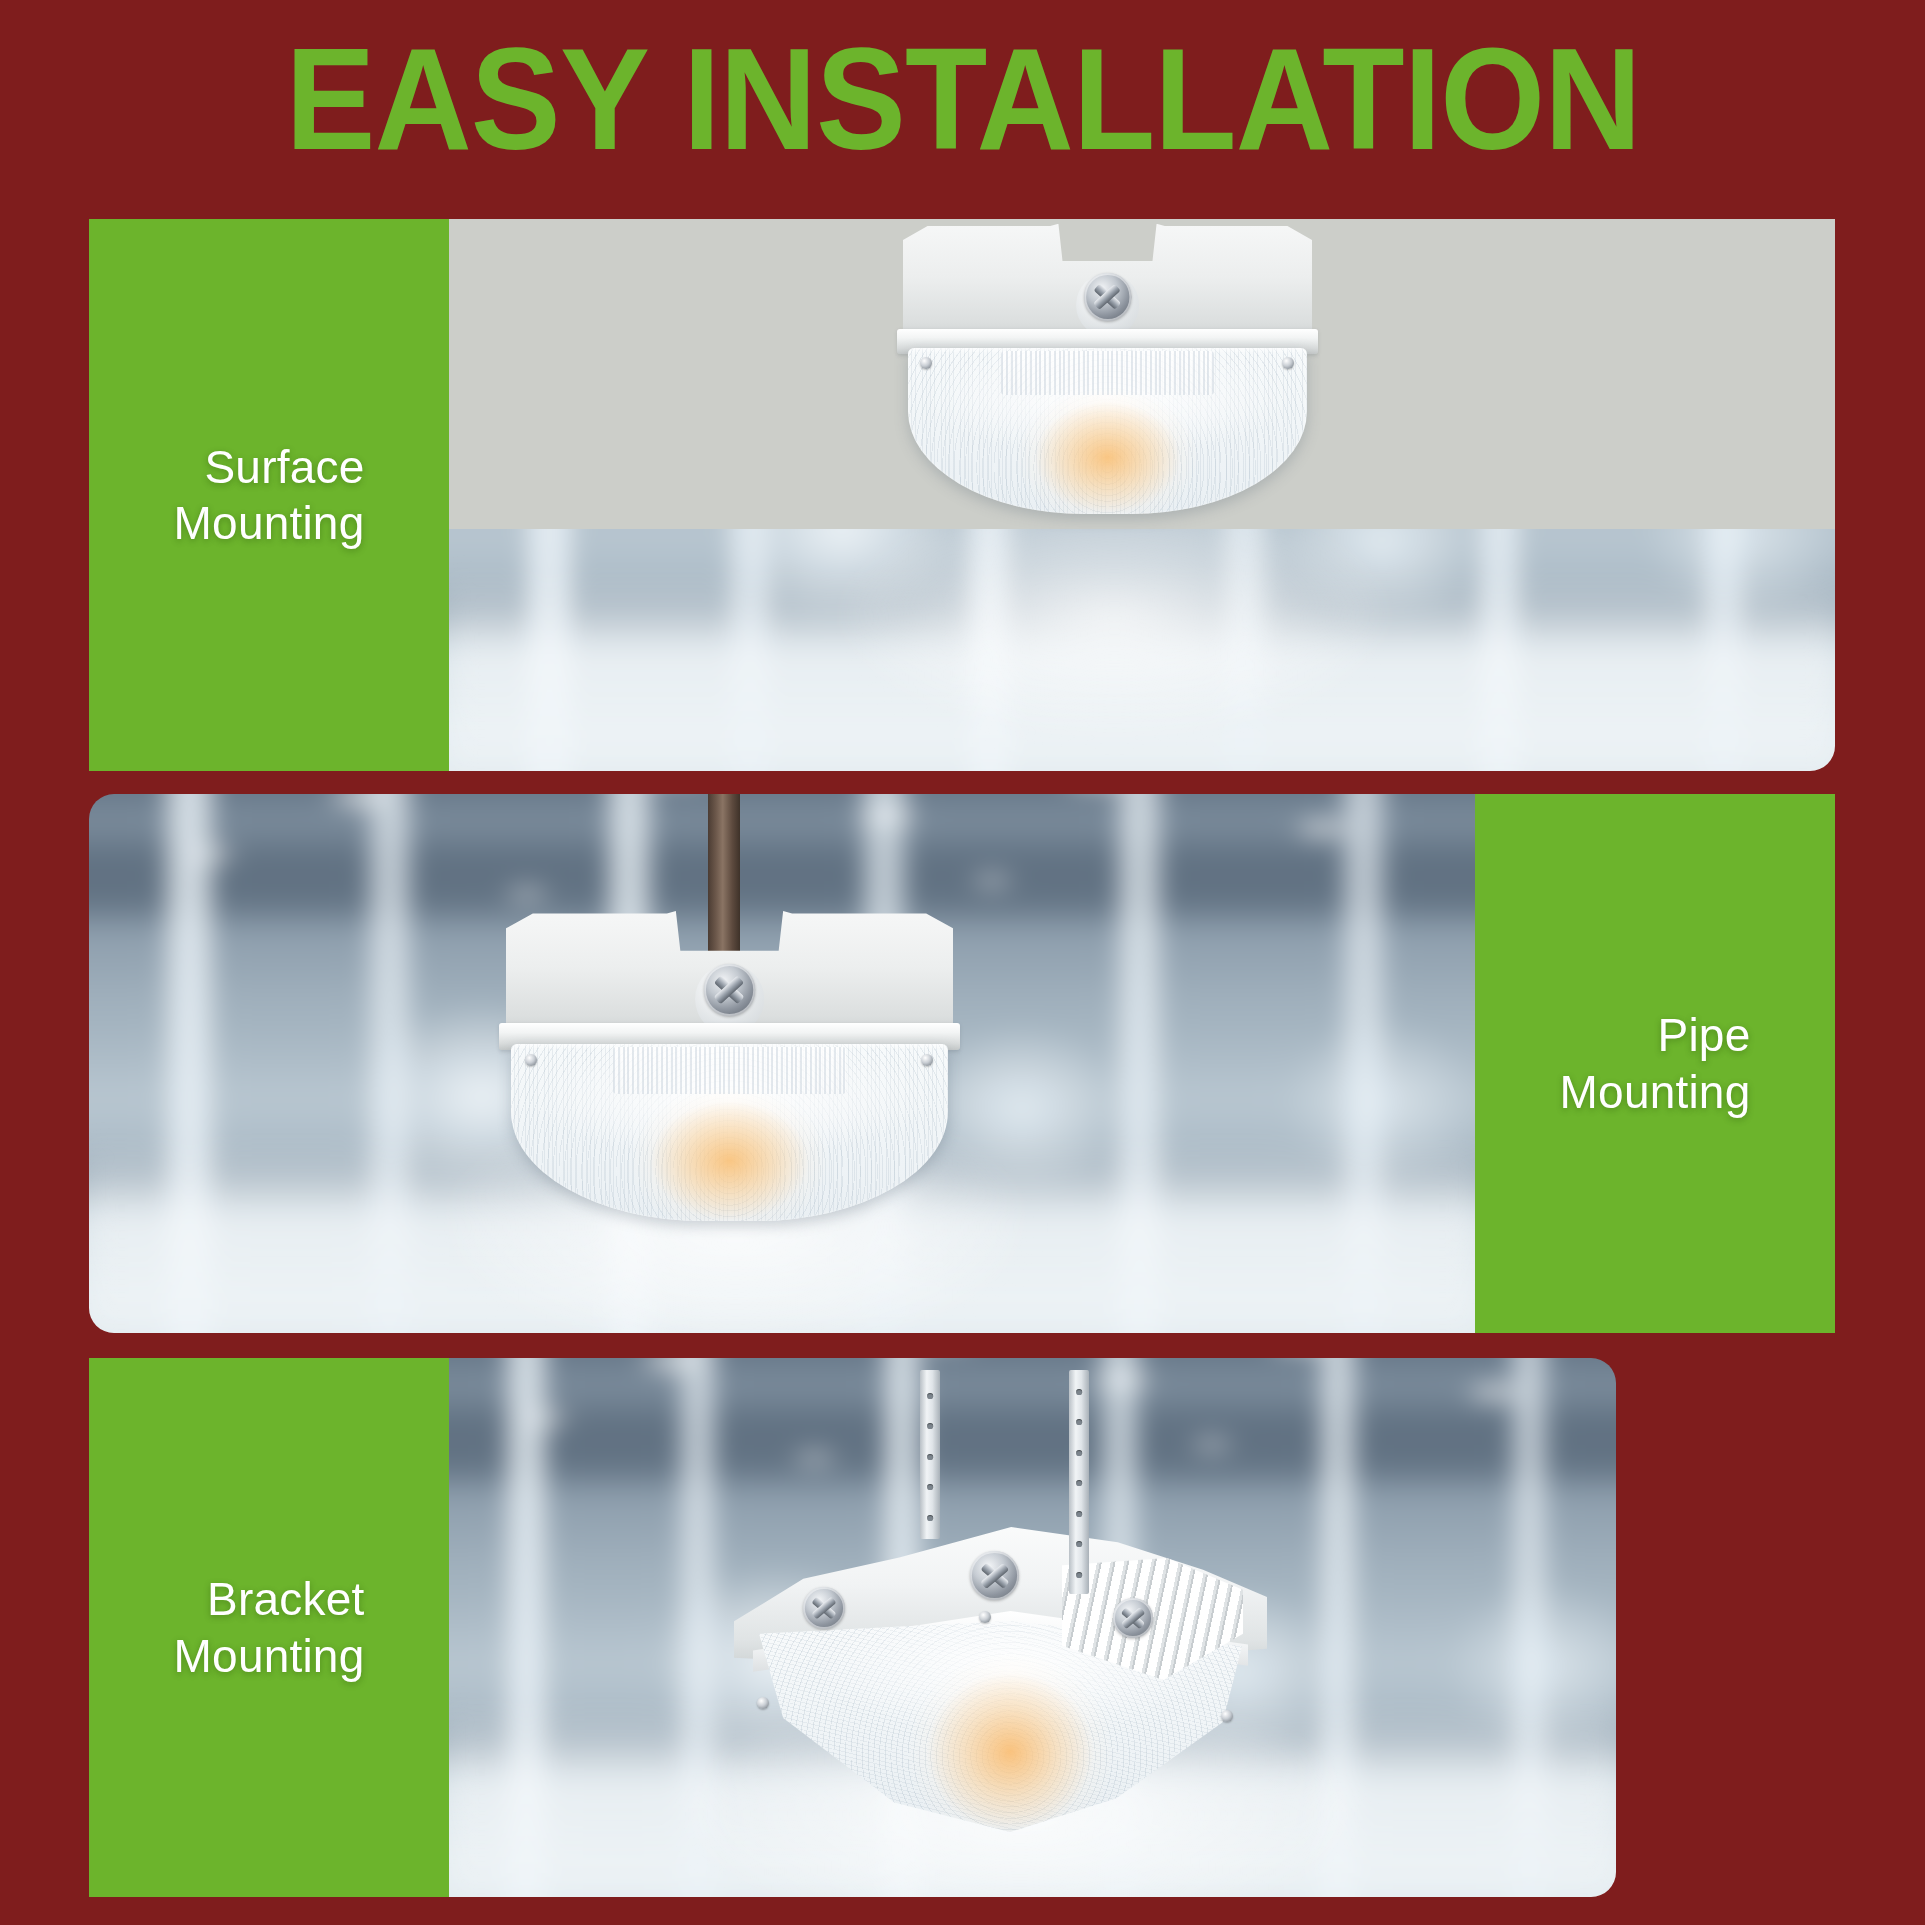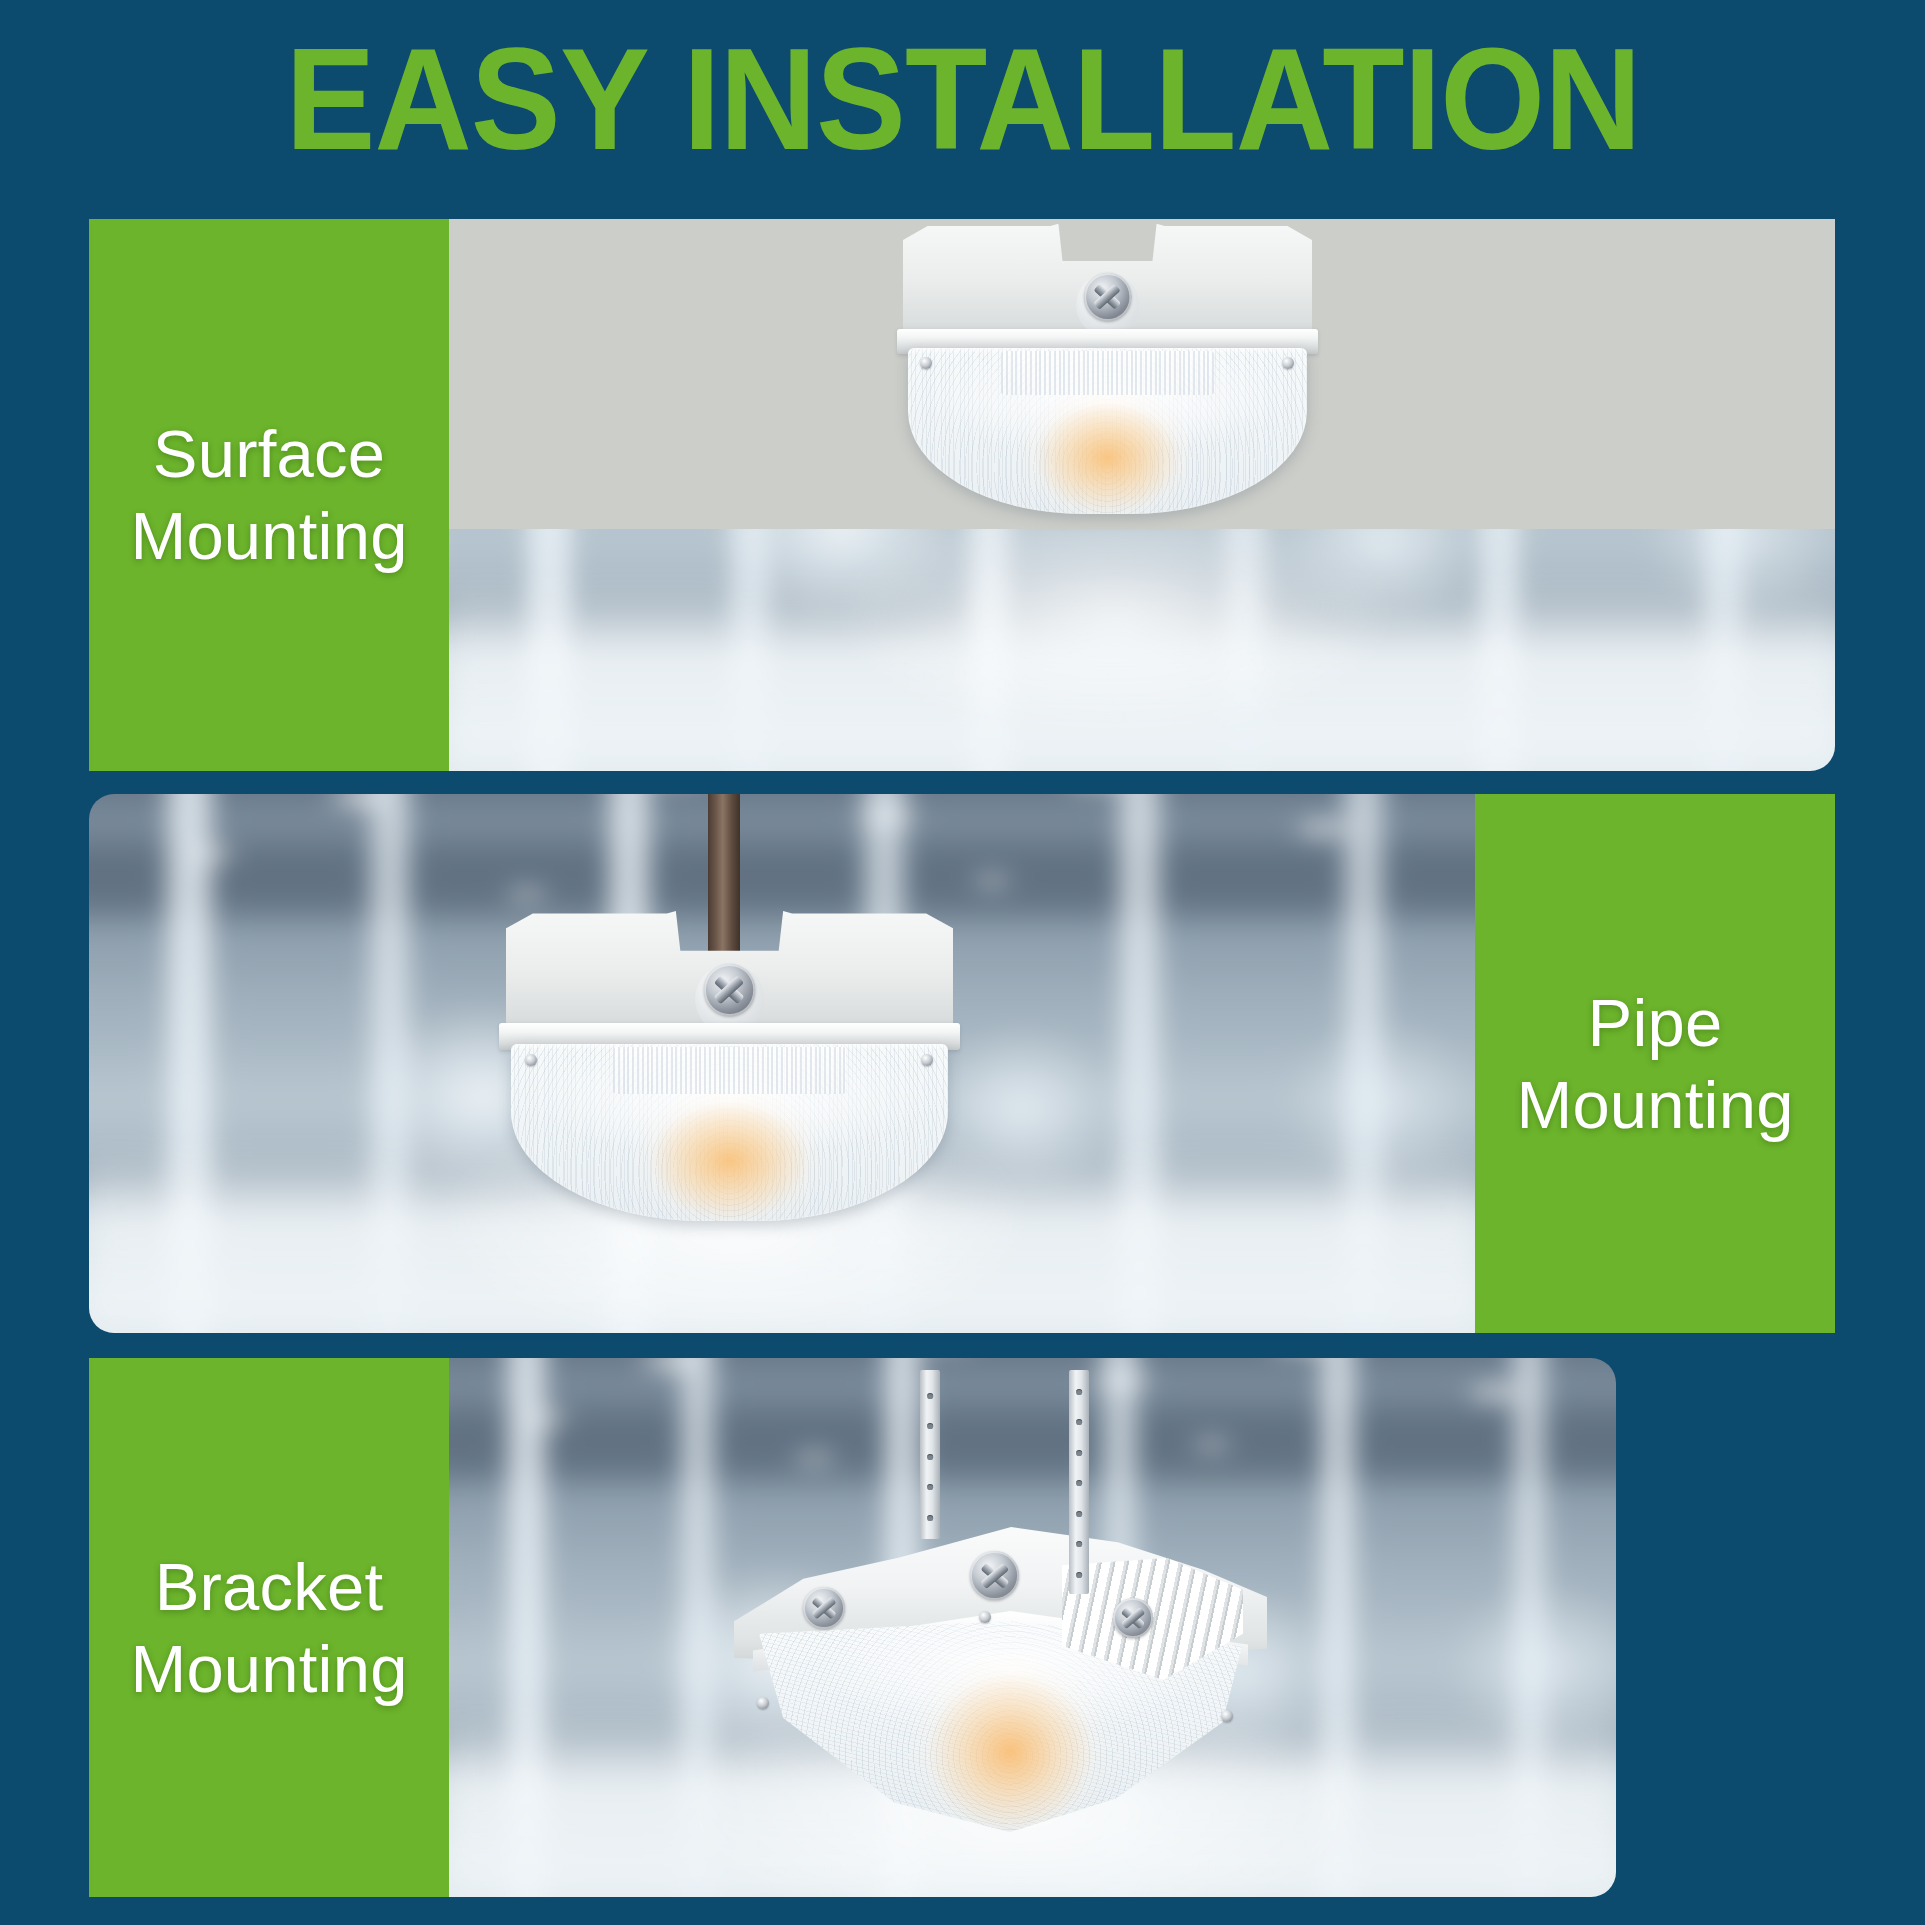--- a/index.html
+++ b/index.html
@@ -8,21 +8,21 @@
   html, body {
     width: 1926px; height: 1926px;
     background: #ffffff;
     font-family: "Liberation Sans", sans-serif;
     overflow: hidden;
   }
 
   .page {
     position: relative;
     width: 1926px; height: 1926px;
-    background: #0c4a6e;
+    background: #7f1d1d;
   }
 
   
   .title {
     position: absolute;
     left: 0; top: 27px;
     width: 1926px;
     text-align: center;
     font-family: "Liberation Sans Narrow", "Liberation Sans", sans-serif;
     font-weight: 700;
@@ -53,23 +53,23 @@
     align-items: center;
     justify-content: center;
     z-index: 6;
   }
   #panel-1 .label-block { left: 0;  width: 360px; }
   #panel-2 .label-block { right: 0; width: 360px; }
   #panel-3 .label-block { left: 0;  width: 360px; }
 
   .label-text {
     color: #ffffff;
-    font-size: 67px;
+    font-size: 46px;
     line-height: 1.22;
-    text-align: center;
+    text-align: right;
     font-weight: 400;
     letter-spacing: 0.2px;
     text-shadow: 0 1.9px 6.7px rgba(40,80,10,0.42);
     padding: 0 7.6px;
   }
 
   
   .photo {
     position: absolute;
     top: 0; bottom: 0;

